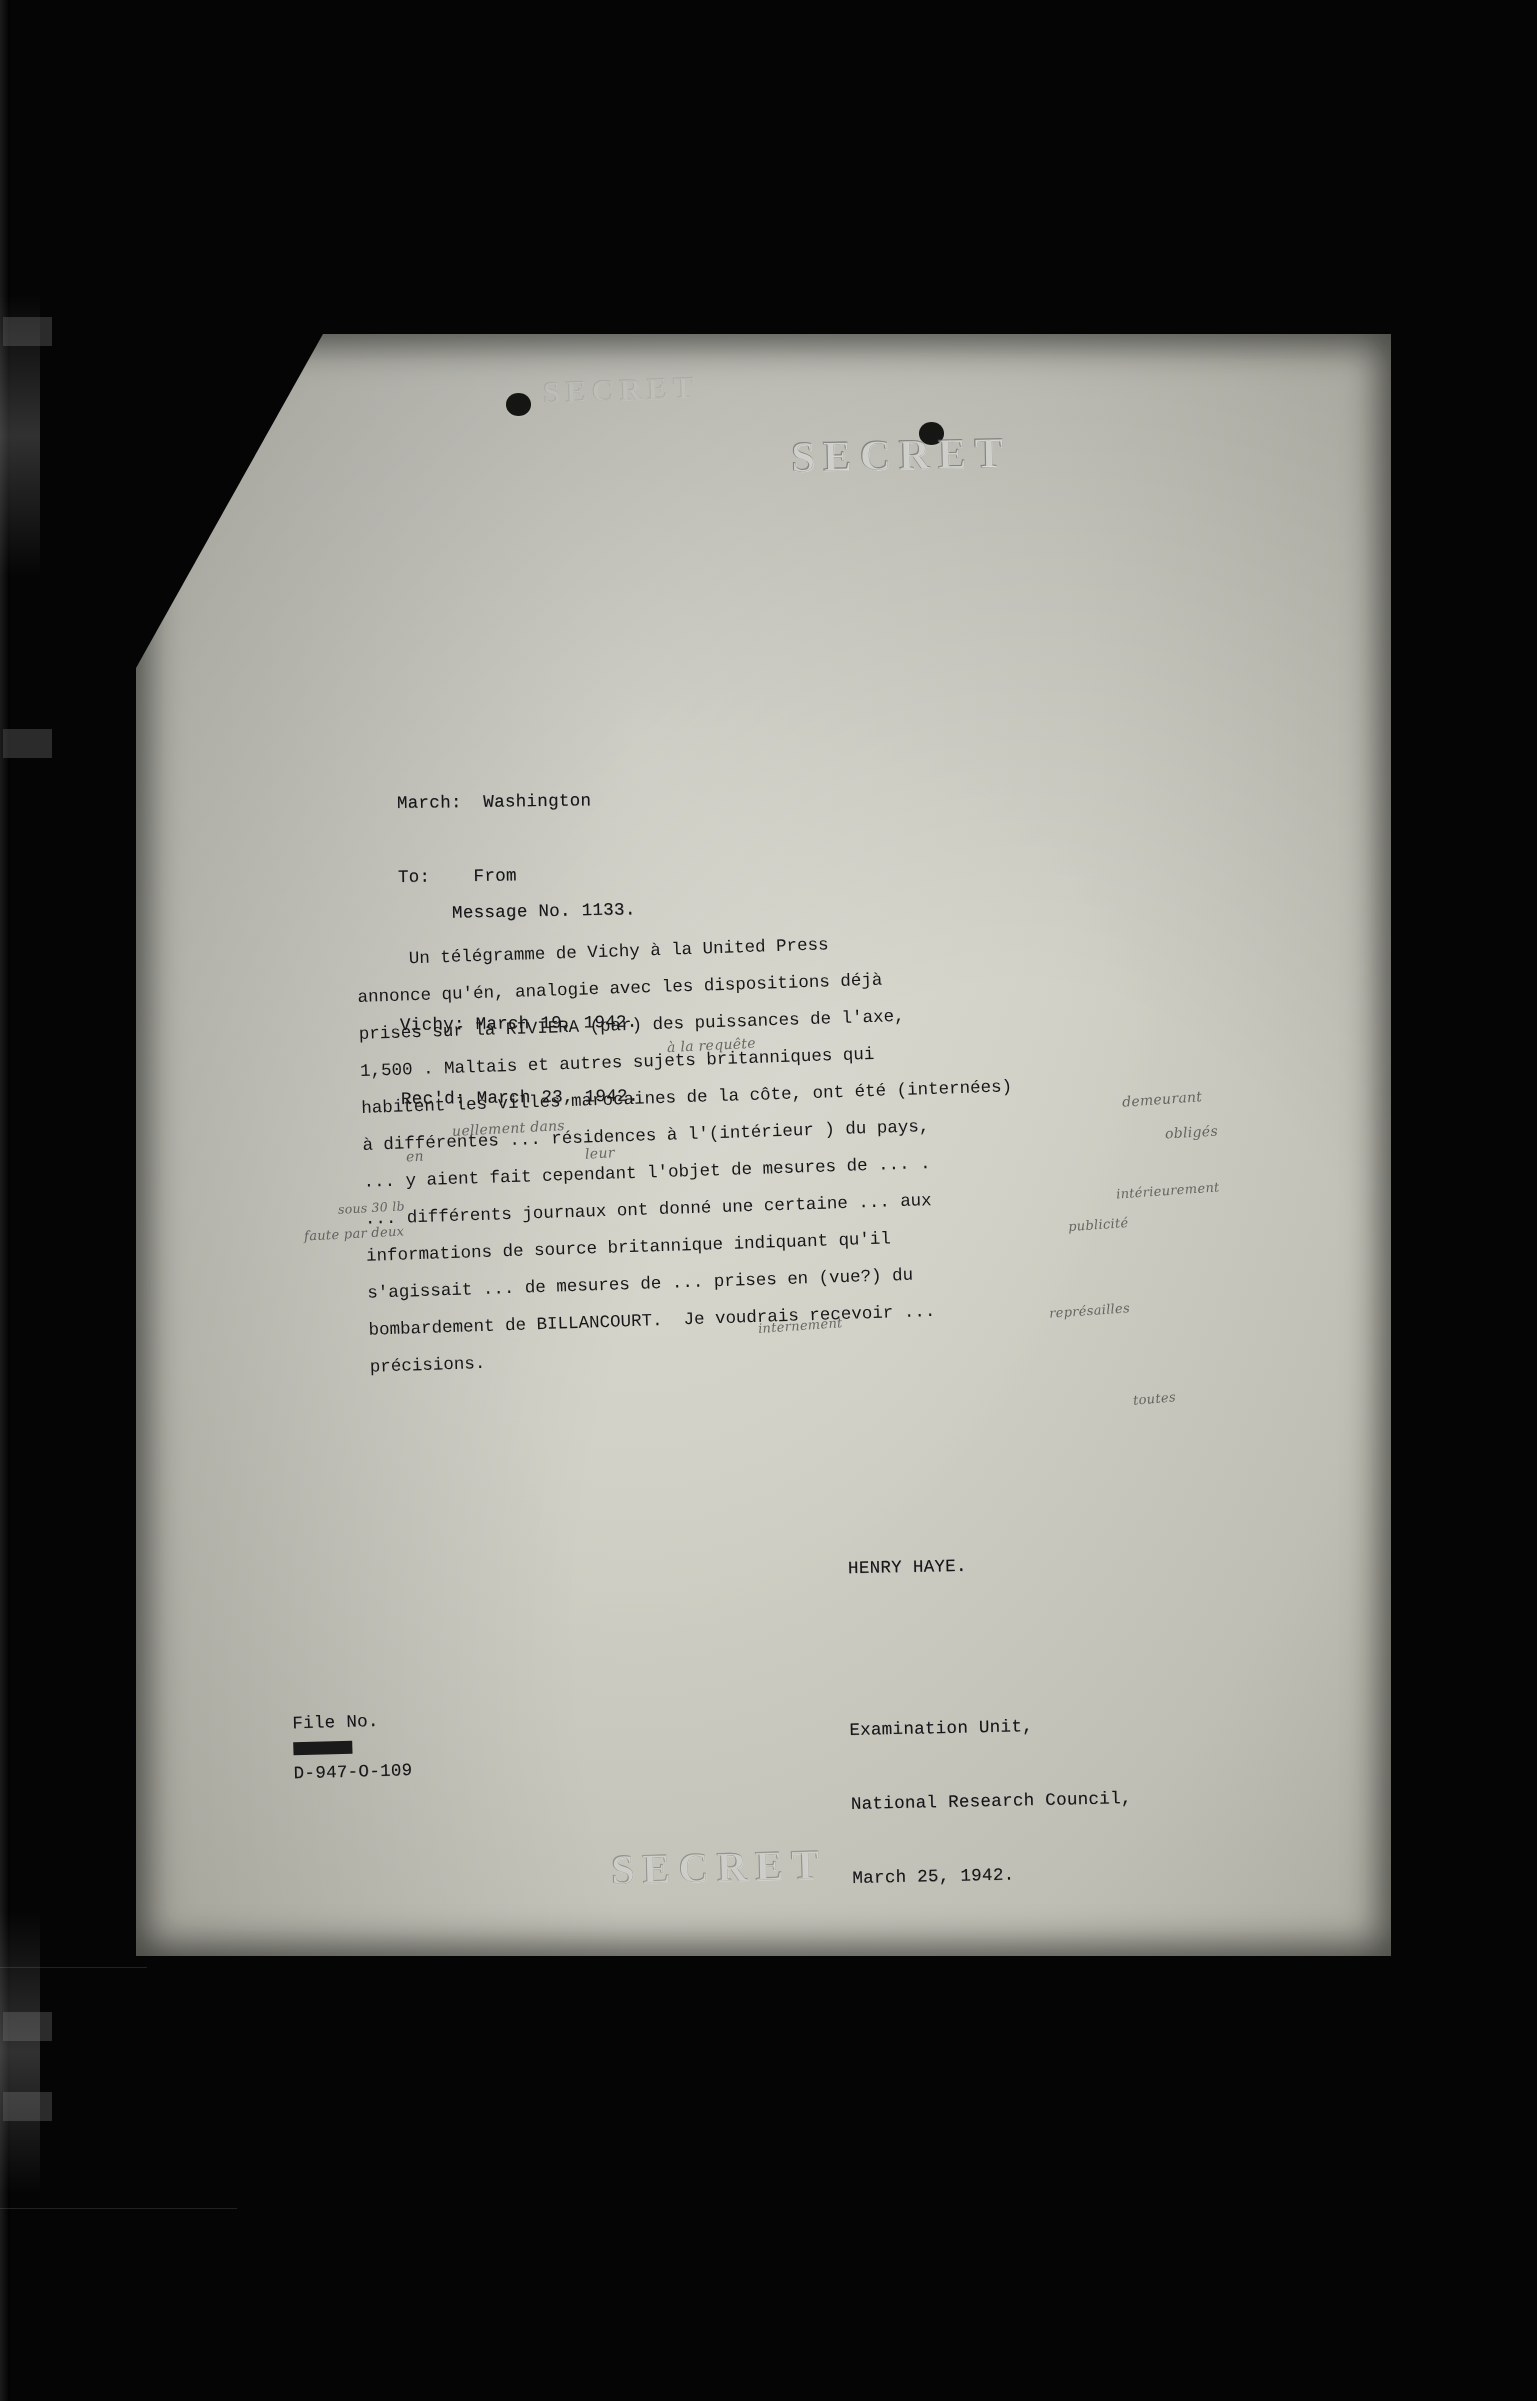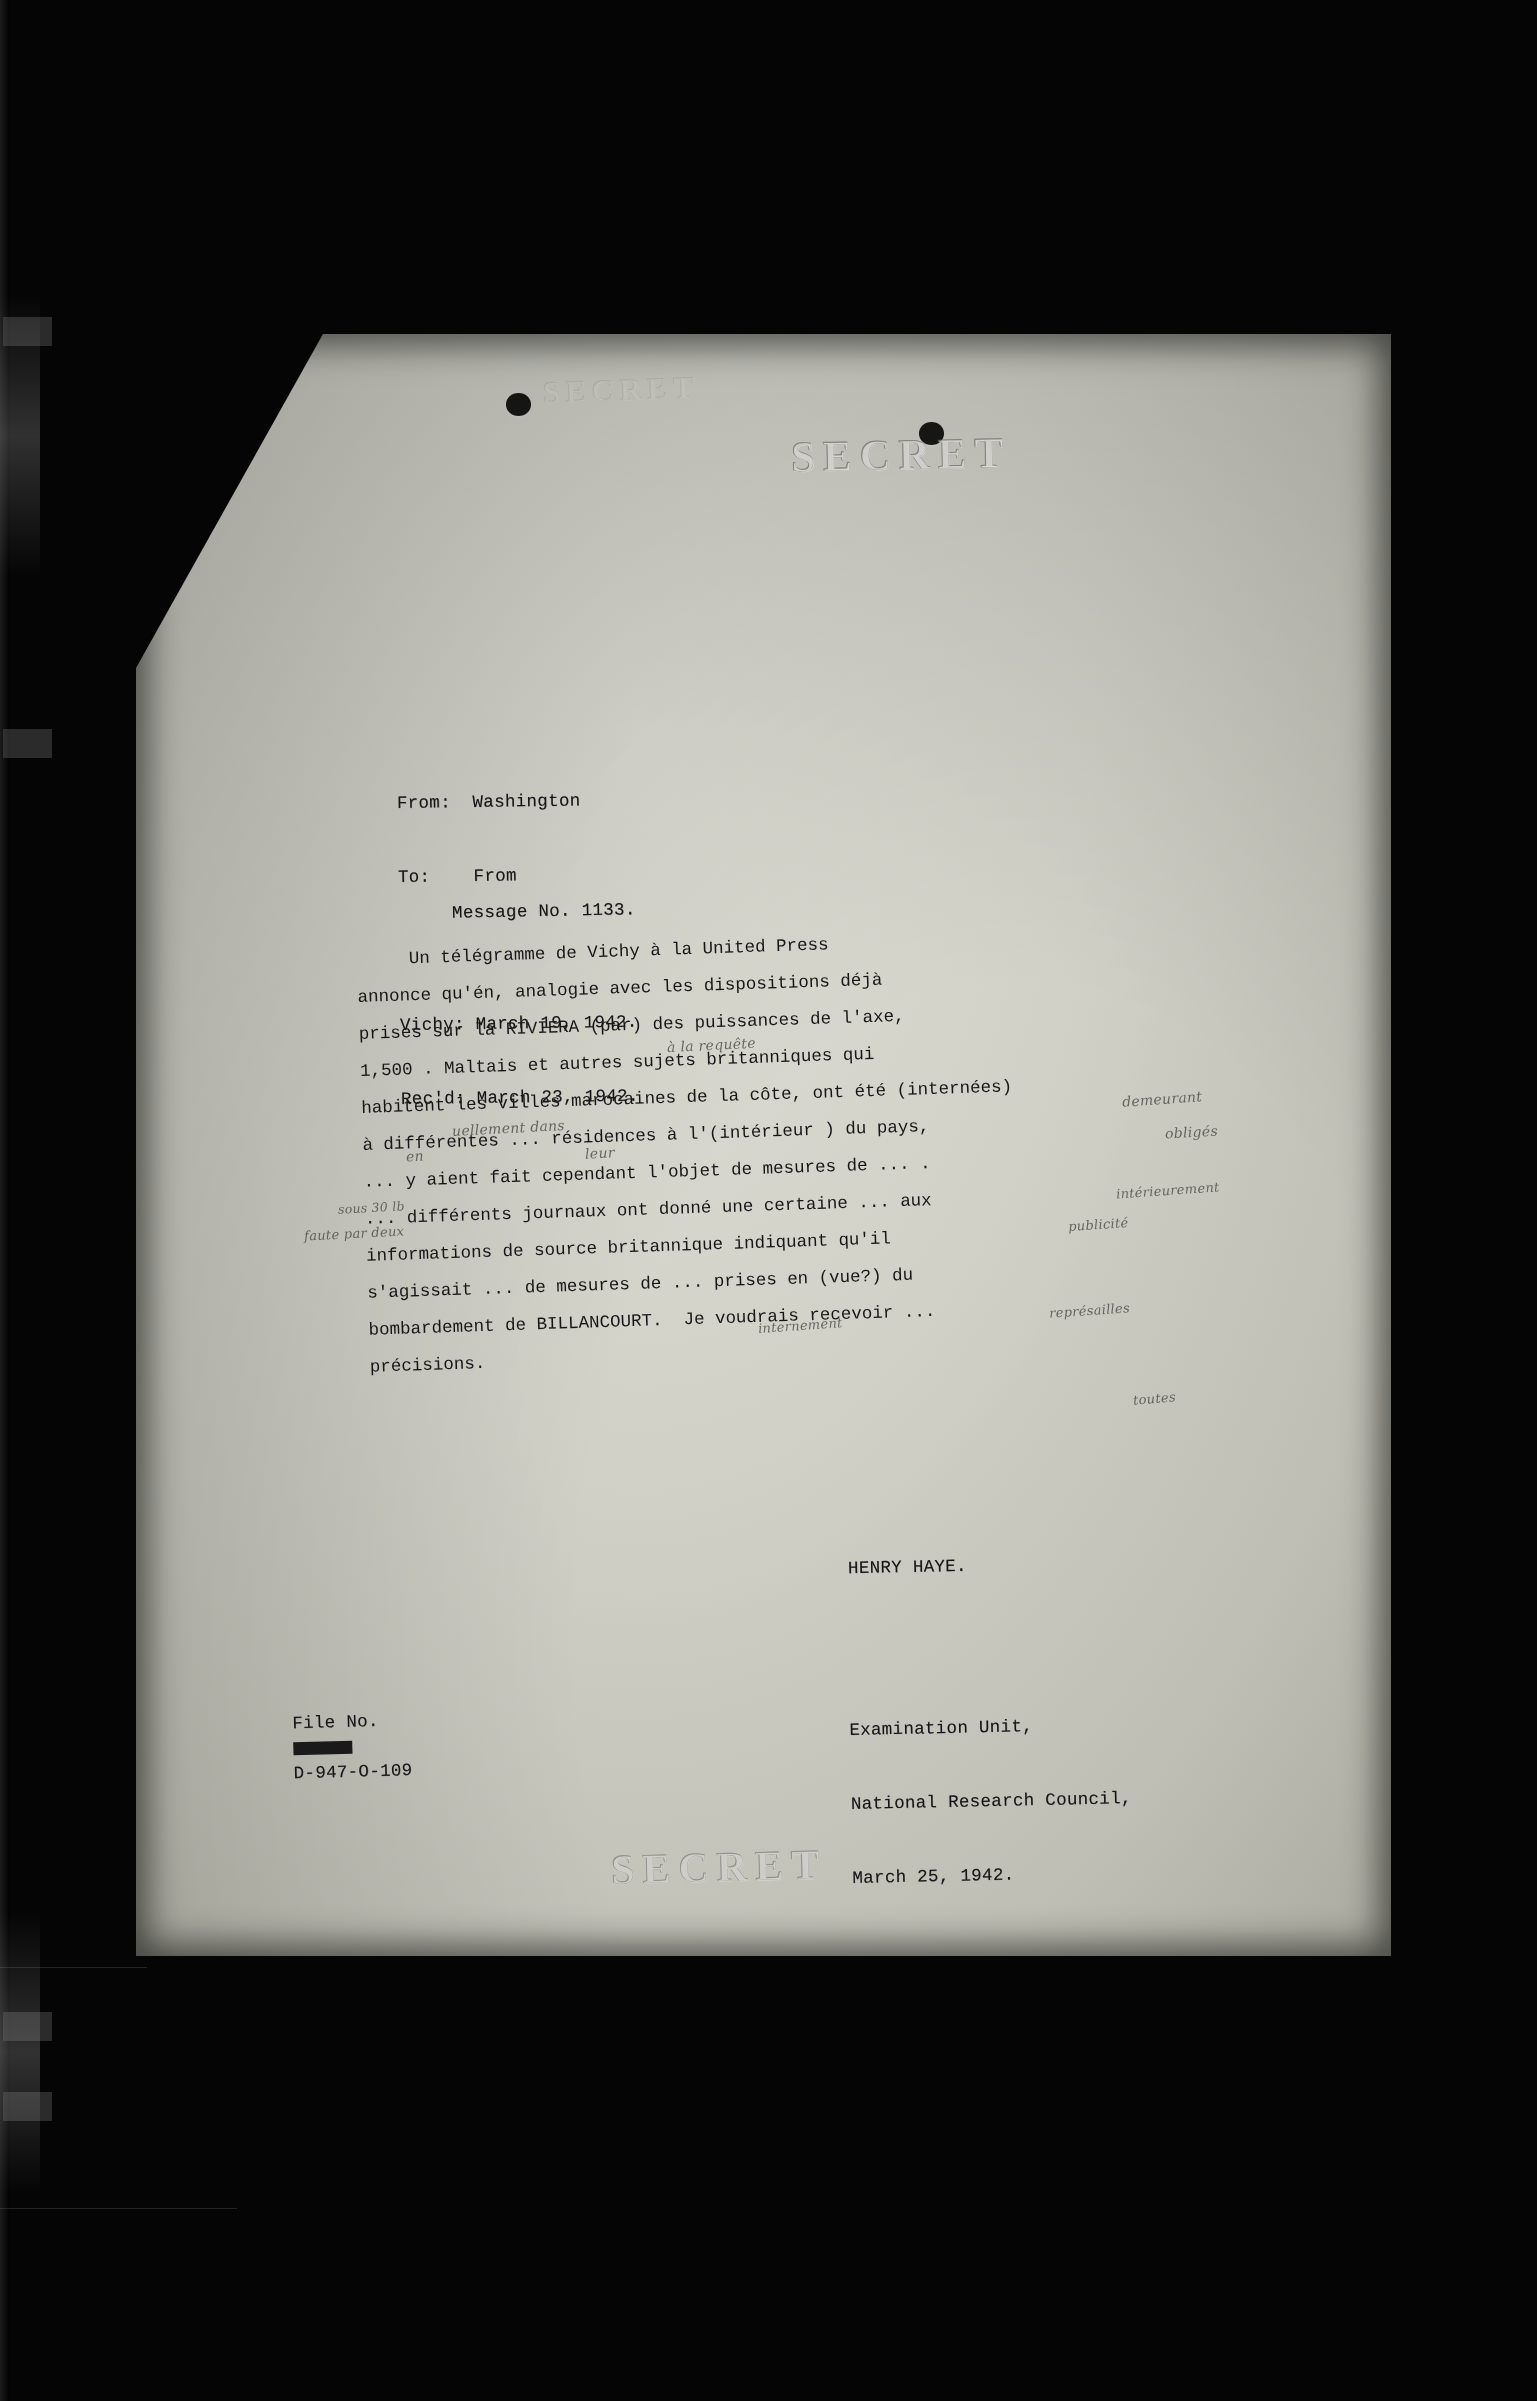--- a/index.html
+++ b/index.html
@@ -227,21 +227,21 @@
   <div id="scratch" style="left:-136px"></div>
 </div>
 
 <div class="stamp" id="stamp-ghost">SECRET</div>
 
 <div class="stamp" id="stamp-top">SECRET</div>
 
 <div class="stamp" id="stamp-bottom">SECRET</div>
 
 <div id="header-block" class="typed">
-  <span class="line"><span>From:</span>  <span>Washington</span></span>
+  <span class="line"><span>March:</span>  <span>Washington</span></span>
   <span class="line"><span>To:</span>    <span>From</span></span>
   <span class="line">&nbsp;</span>
   <span class="line"><span>Vichy:</span> <span>March 19, 1942.</span></span>
   <span class="line"><span>Rec'd:</span> <span>March 23, 1942.</span></span>
 </div>
 
 <div id="msgno" class="typed">Message No. 1133.</div>
 
 <div id="body-block">
   <span class="line">     Un télégramme de Vichy à la United Press</span>

